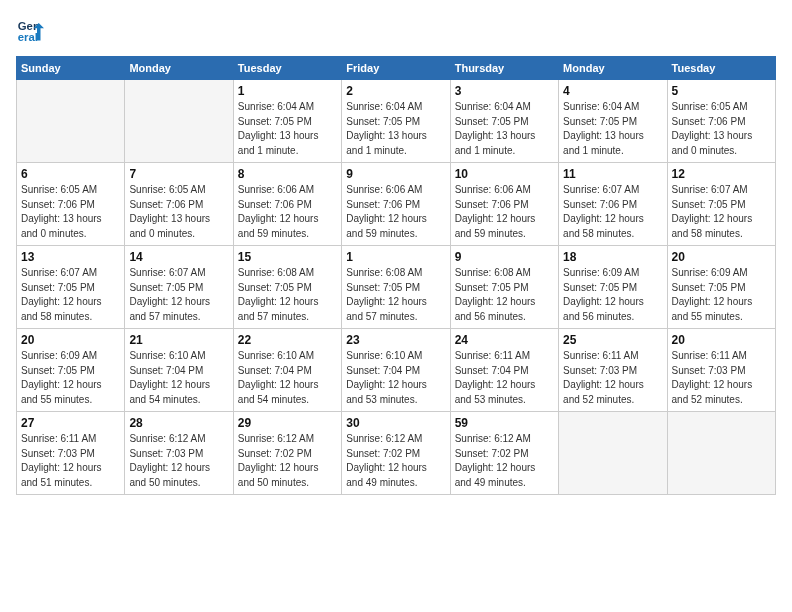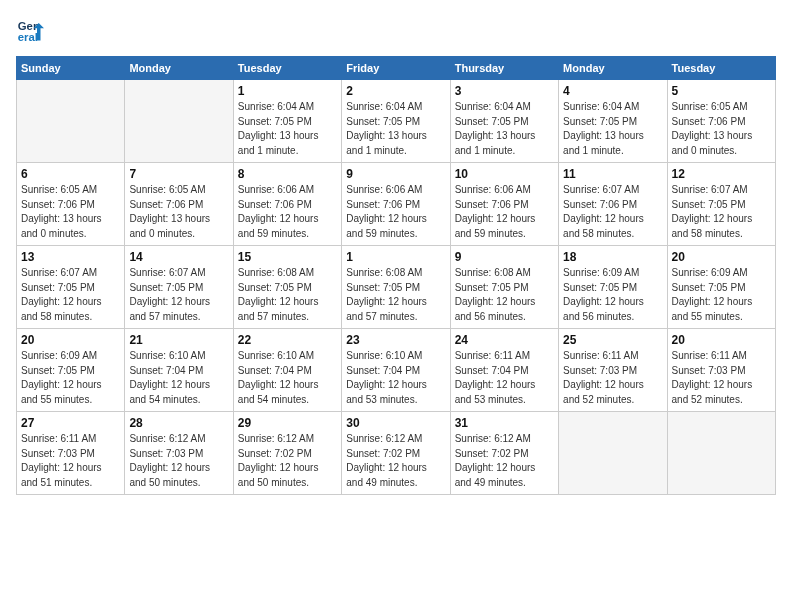--- a/index.html
+++ b/index.html
@@ -325,21 +325,21 @@
 and 50 minutes.</div>
         </td>
         <td>
           <div class="day-num">30</div>
           <div class="day-info" style="white-space: pre-line;">Sunrise: 6:12 AM
 Sunset: 7:02 PM
 Daylight: 12 hours
 and 49 minutes.</div>
         </td>
         <td>
-          <div class="day-num">31</div>
+          <div class="day-num">59</div>
           <div class="day-info" style="white-space: pre-line;">Sunrise: 6:12 AM
 Sunset: 7:02 PM
 Daylight: 12 hours
 and 49 minutes.</div>
         </td>
         <td class="empty"></td>
         <td class="empty"></td>
       </tr>
     </tbody>
 </table>

